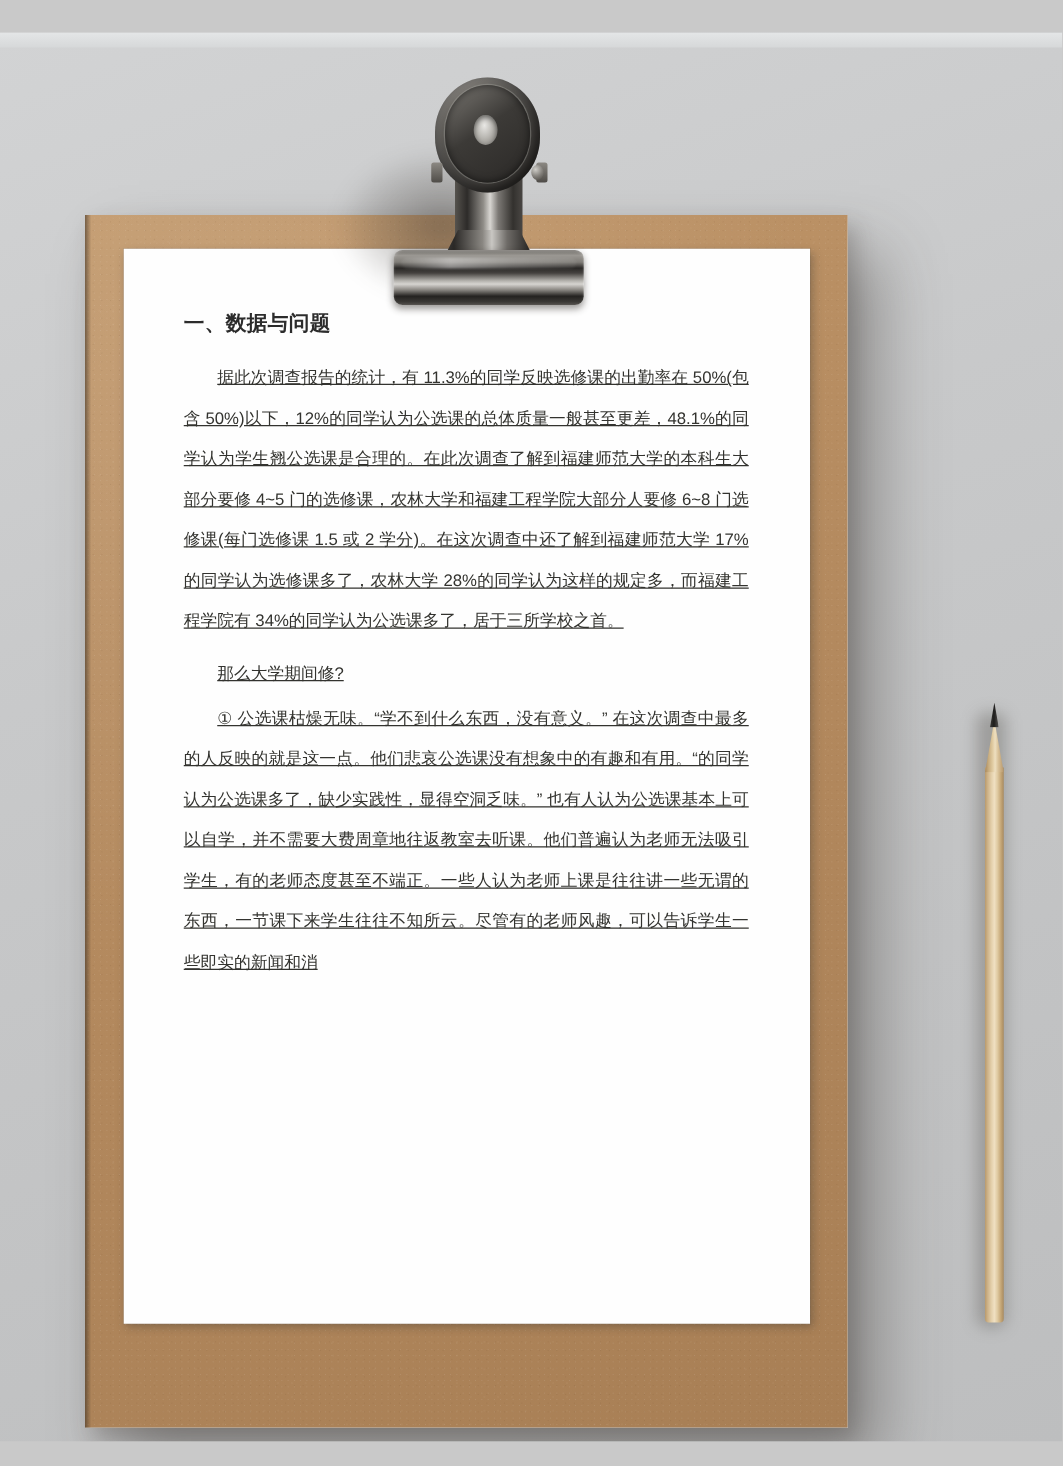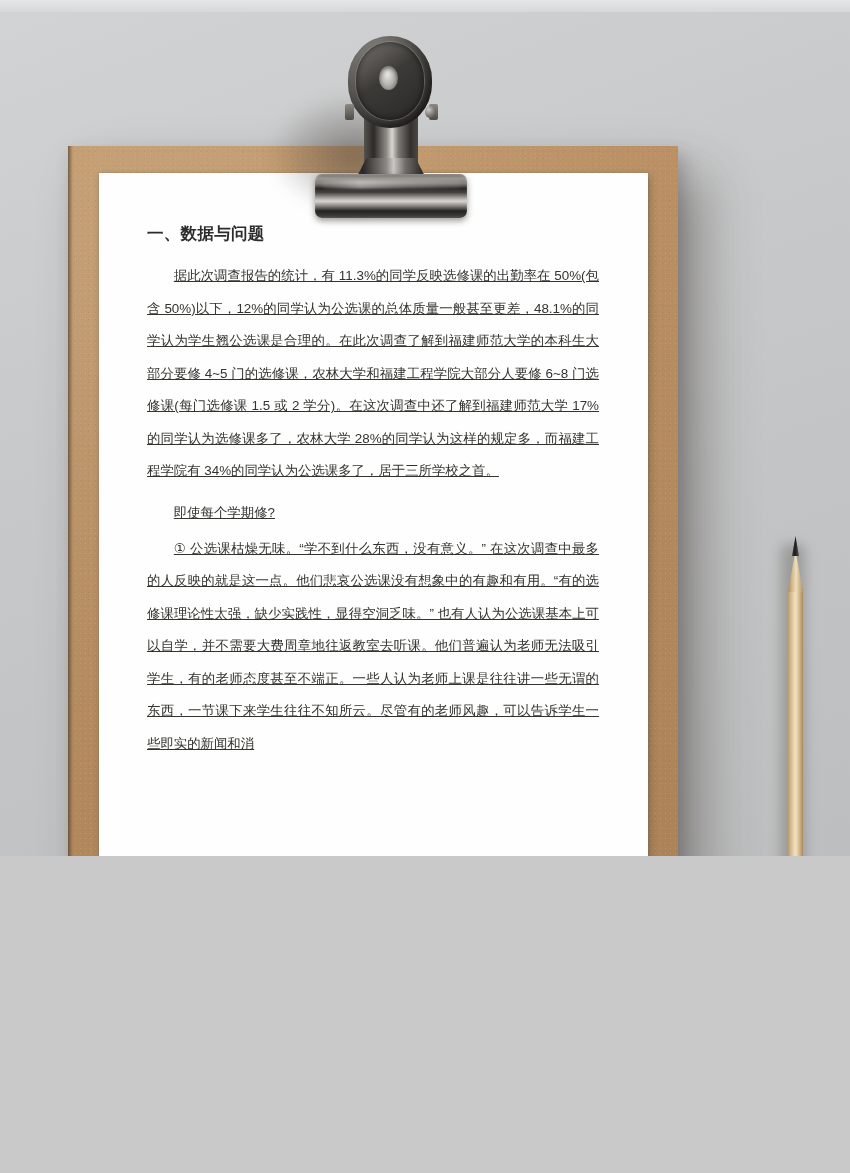--- a/index.html
+++ b/index.html
@@ -11,23 +11,24 @@
     width: 850px;
     height: 1173px;
     overflow: hidden;
     font-family: "Liberation Sans", "DejaVu Sans", sans-serif;
   }
 
   
   .scene {
     position: relative;
     width: 850px;
-    height: 856px;
+    height: 1127px;
     background: linear-gradient(160deg, #d2d3d4 0%, #c8c9ca 38%, #c2c3c4 70%, #bdbebf 100%);
     overflow: hidden;
+    margin-top: 26px;
   }
   .scene::before {
     content: "";
     position: absolute;
     left: 0; top: 0; right: 0;
     height: 12px;
     background: linear-gradient(180deg, #e4e6e7 0%, #d6d8d9 100%);
   }
 
   
@@ -282,22 +283,22 @@
 
 <div class="scene">
 
   <div class="clipboard">
 
     <div class="paper">
 
       <div class="doc">
         <h2>一、数据与问题</h2>
         <p>据此次调查报告的统计，有 11.3%的同学反映选修课的出勤率在 50%(包含 50%)以下，12%的同学认为公选课的总体质量一般甚至更差，48.1%的同学认为学生翘公选课是合理的。在此次调查了解到福建师范大学的本科生大部分要修 4~5 门的选修课，农林大学和福建工程学院大部分人要修 6~8 门选修课(每门选修课 1.5 或 2 学分)。在这次调查中还了解到福建师范大学 17%的同学认为选修课多了，农林大学 28%的同学认为这样的规定多，而福建工程学院有 34%的同学认为公选课多了，居于三所学校之首。</p>
-        <p class="short">即使每个学期修?</p>
-        <p>① 公选课枯燥无味。“学不到什么东西，没有意义。” 在这次调查中最多的人反映的就是这一点。他们悲哀公选课没有想象中的有趣和有用。“有的选修课理论性太强，缺少实践性，显得空洞乏味。” 也有人认为公选课基本上可以自学，并不需要大费周章地往返教室去听课。他们普遍认为老师无法吸引学生，有的老师态度甚至不端正。一些人认为老师上课是往往讲一些无谓的东西，一节课下来学生往往不知所云。尽管有的老师风趣，可以告诉学生一些即实的新闻和消</p>
+        <p class="short">那么大学期间修?</p>
+        <p>① 公选课枯燥无味。“学不到什么东西，没有意义。” 在这次调查中最多的人反映的就是这一点。他们悲哀公选课没有想象中的有趣和有用。“的同学认为公选课多了，缺少实践性，显得空洞乏味。” 也有人认为公选课基本上可以自学，并不需要大费周章地往返教室去听课。他们普遍认为老师无法吸引学生，有的老师态度甚至不端正。一些人认为老师上课是往往讲一些无谓的东西，一节课下来学生往往不知所云。尽管有的老师风趣，可以告诉学生一些即实的新闻和消</p>
       </div>
 
     </div>
   </div>
 
   <div class="clip">
     <div class="clip-shadow"></div>
     <div class="clip-neck"></div>
     <div class="clip-neck-flare"></div>
     <div class="clip-drum"></div>

